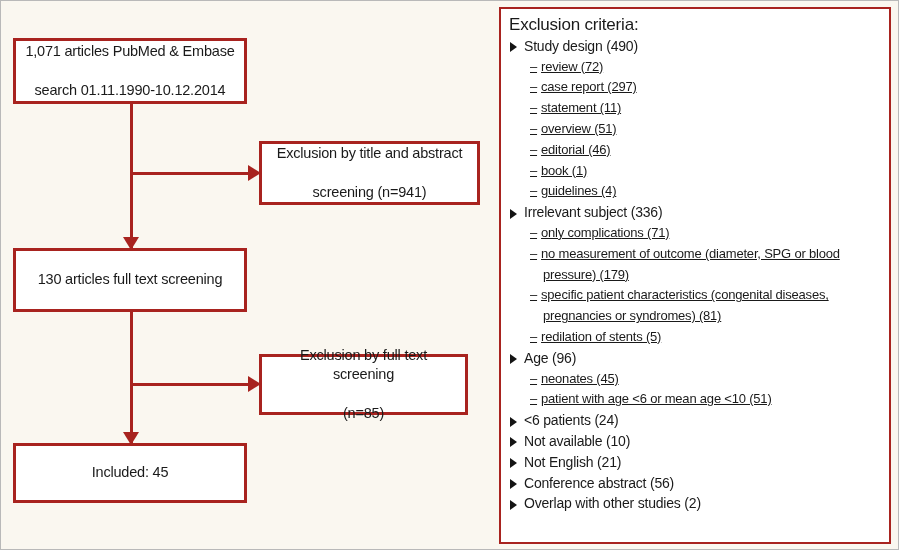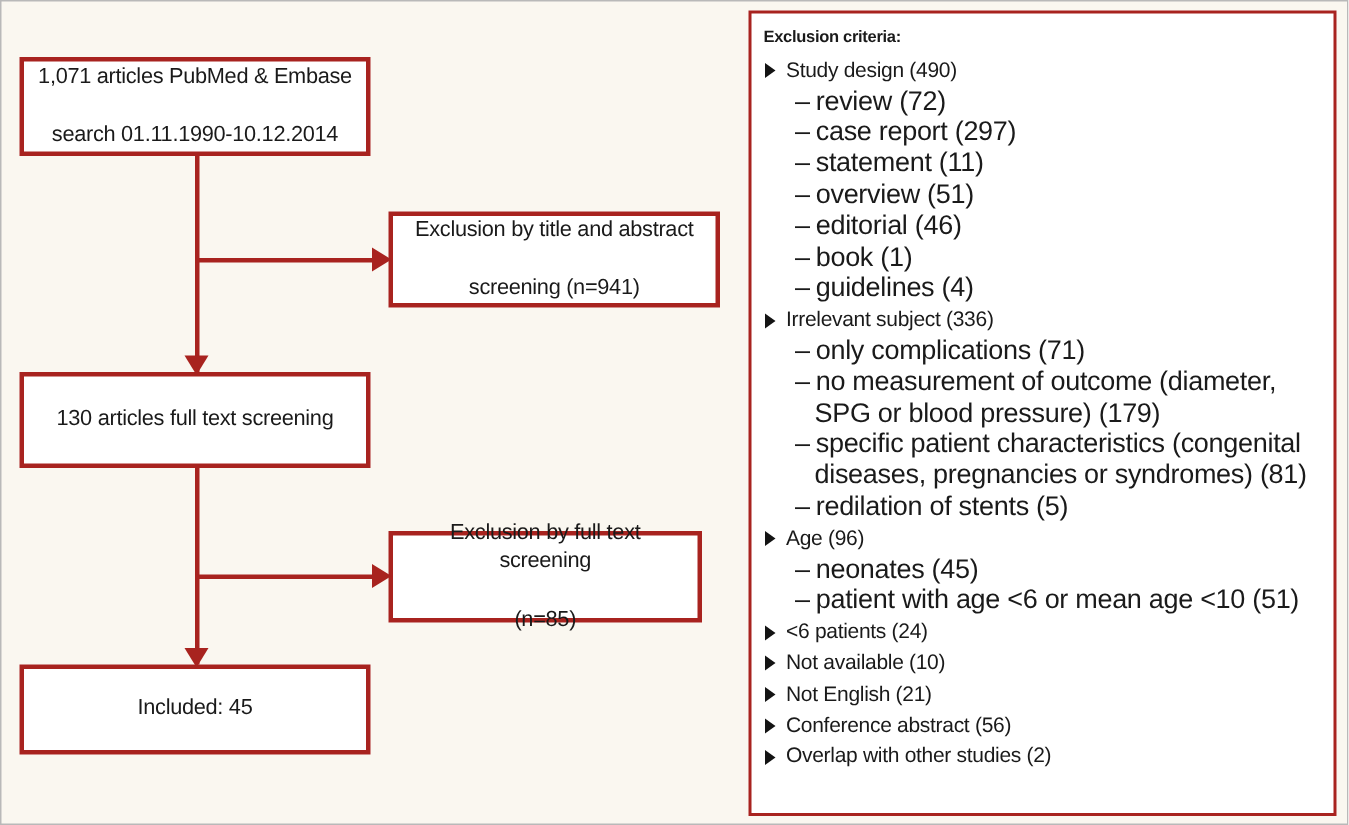--- a/index.html
+++ b/index.html
@@ -90,51 +90,51 @@
     width: 392px;
     height: 537px;
     box-sizing: border-box;
     background: #ffffff;
     border: 2px solid #a8231f;
     padding: 6px 8px 4px 8px;
     z-index: 2;
     overflow: hidden;
   }
   #excl-title {
-    font-size: 11px;
+    font-size: 17px;
     line-height: 20.8px;
     letter-spacing: -0.2px;
     white-space: nowrap;
-    font-weight: bold;
   }
   .crit-list { margin: 0; padding: 0; list-style: none; }
   .crit-item {
     font-size: 14px;
     line-height: 20.8px;
     letter-spacing: -0.2px;
     position: relative;
     padding-left: 15px;
   }
   .crit-item > .tri {
     position: absolute;
     left: 1px;
     top: 6.5px;
     width: 0; height: 0;
     border-top: 5px solid transparent;
     border-bottom: 5px solid transparent;
     border-left: 7px solid #141414;
   }
   .sub-list { margin: 0; padding: 0; list-style: none; }
   .sub-item {
-    font-size: 18px;
+    font-size: 13px;
     line-height: 20.8px;
     letter-spacing: -0.2px;
     position: relative;
     padding-left: 34px;
     text-indent: -13px;
+    text-decoration: underline;
   }
   .sub-item .dash { margin-right: 4px; }
 </style>
 </head>
 <body>
 
 <div id="canvas">
 
   <div class="conn vline" id="trunk-1"></div>
   <div class="conn hline" id="branch-1"></div>

